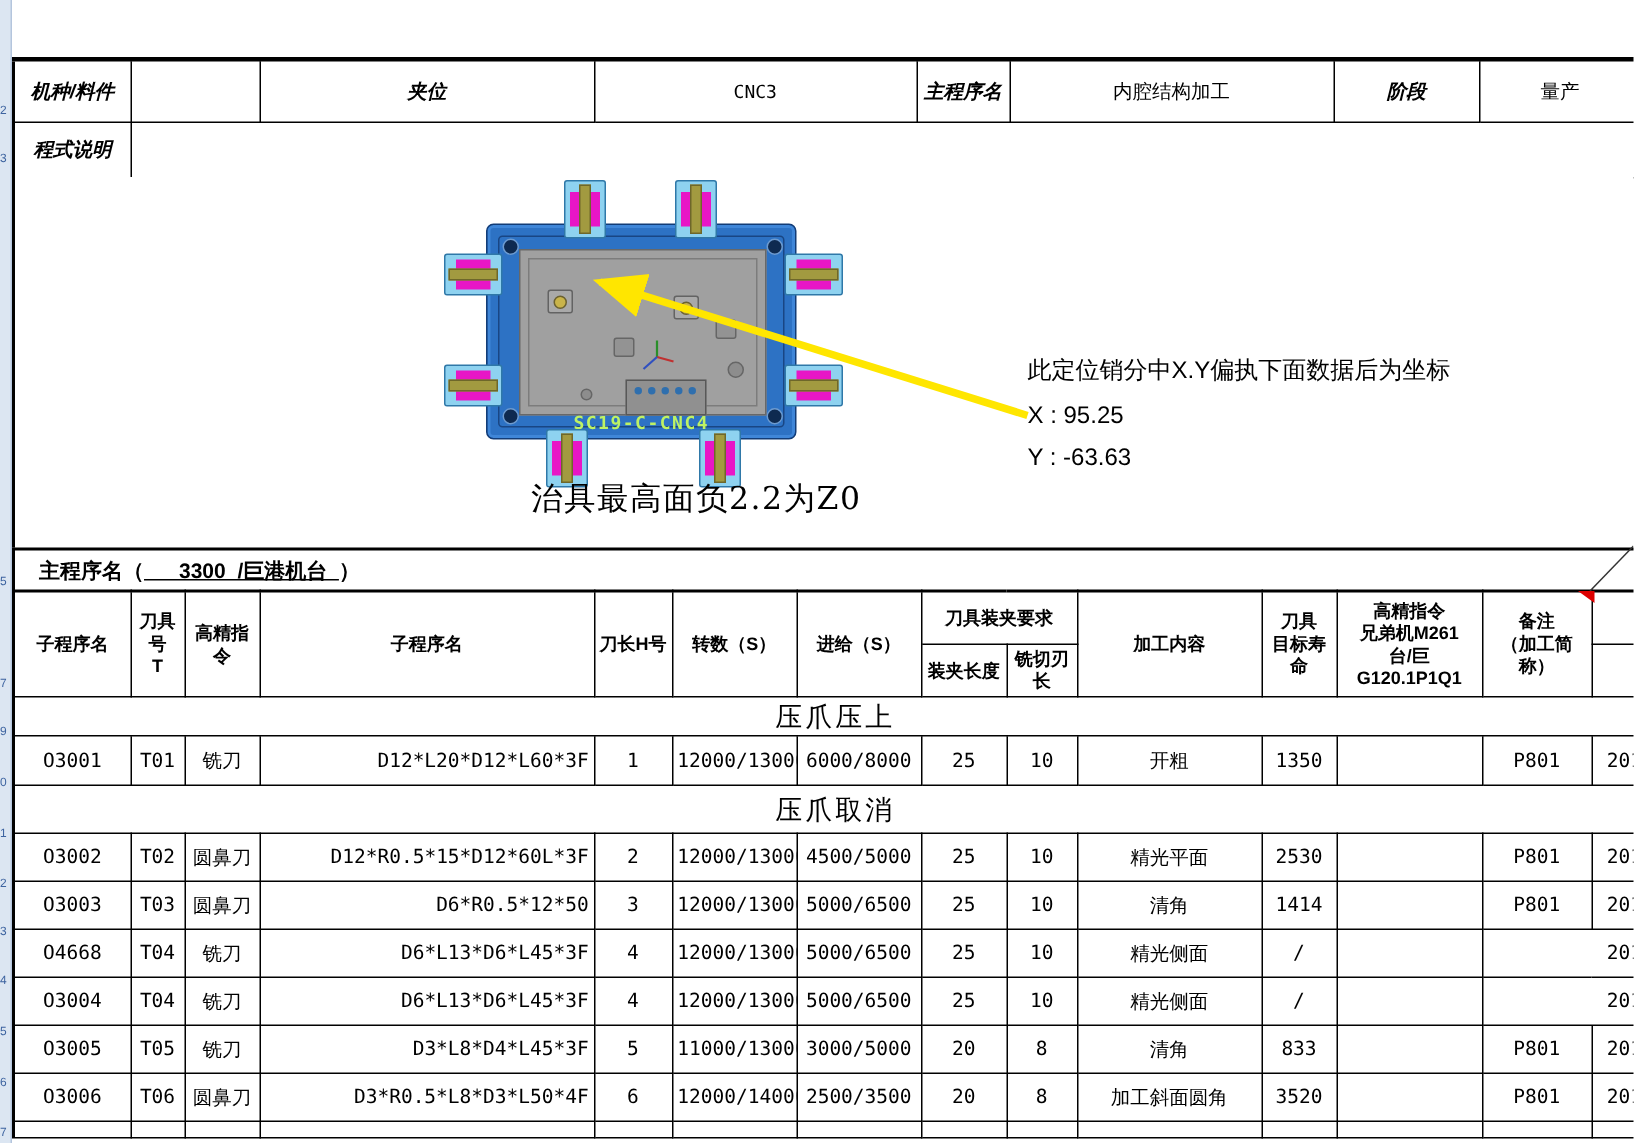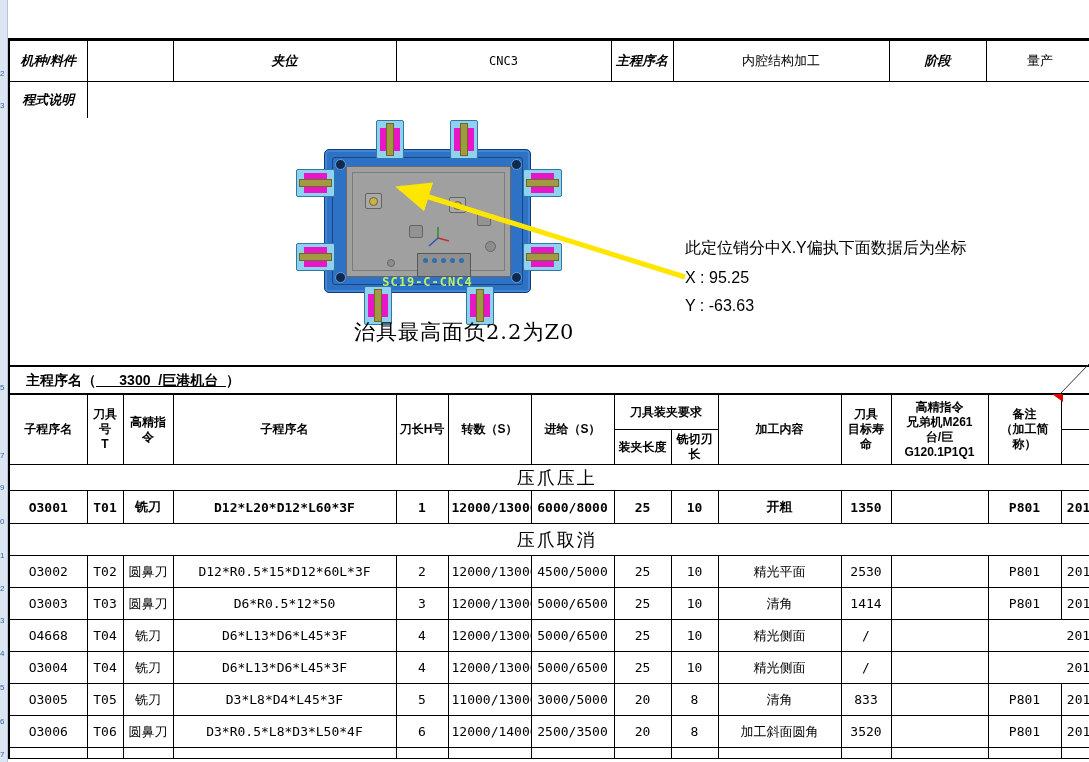--- a/index.html
+++ b/index.html
@@ -6,21 +6,21 @@
   body{position:relative;width:1089px;height:762px;overflow:hidden;background:#fff;
        font-family:"Liberation Sans","DejaVu Sans",sans-serif;color:#000;}
   
   .gutter{position:absolute;left:0;top:0;width:7px;height:762px;background:#dce6f2;
           border-right:1px solid #b4c5dd;overflow:hidden;z-index:6;}
   .gutter span{position:absolute;left:0;font-size:8px;line-height:8px;color:#3e64a0;}
   table{border-collapse:collapse;table-layout:fixed;}
   td{border:1px solid #000;padding:0 3px;overflow:hidden;vertical-align:middle;}
   .b{font-weight:bold;font-style:italic;}
   .c{text-align:center;}
-  .l{text-align:center;}
+  .l{text-align:right;}
   .mono{font-family:"DejaVu Sans Mono","Liberation Mono",monospace;}
   
   .t-head{position:absolute;left:8px;top:38px;width:1085px;border-top:3px solid #000;border-left:2px solid #000;font-size:13px;}
   .t-head tr.hr1 td{height:40px;}
   .t-head tr.hr2 td{height:36px;text-align:center;}
   
   .figure{position:absolute;left:8px;top:118px;width:1081px;height:247px;border-left:2px solid #000;background:#fff;overflow:visible;}
   .abs{position:absolute;}
   .plate{left:314px;top:31px;width:205px;height:142px;background:#2d72c4;border:1px solid #123c77;border-radius:5px;
          box-shadow:inset 0 0 0 2px #3f86d8;}
@@ -57,21 +57,21 @@
   .prog .note{font-size:12.5px;margin-left:56px;white-space:nowrap;}
   
   .t-tool{position:absolute;left:8px;top:393px;width:1095px;border-top:2px solid #000;border-left:2px solid #000;}
   .t-tool td{font-size:13px;}
   .t-tool tr.th1 td,.t-tool tr.th2 td{font-size:12px;font-weight:bold;text-align:center;white-space:pre-line;line-height:1.25;}
   .t-tool td.hp-head{font-size:11px;}
   .t-tool tr.th1 td{height:34px;}
   .t-tool tr.th2 td{height:34px;}
   .t-tool tr.sec1 td{height:25px;}
   .t-tool tr.sec2 td{height:31px;}
-  .t-tool tr.dr0 td{height:32px;font-weight:bold;}
+  .t-tool tr.dr0 td{height:32px;}
   .t-tool tr.dr td{height:31px;}
   .t-tool tr.stub td{height:10px;}
   .t-tool td.sect{font-family:"DejaVu Serif","Liberation Serif",serif;font-size:18px;text-align:center;font-weight:normal;letter-spacing:2px;}
   .t-tool td.nr{border-right:none;}
   .t-tool td.nl{border-left:none;}
   .t-tool td.year{padding:0 1px;}
   
   .overlay{position:absolute;left:0;top:0;width:1089px;height:762px;pointer-events:none;z-index:5;}
 </style>
 </head>

